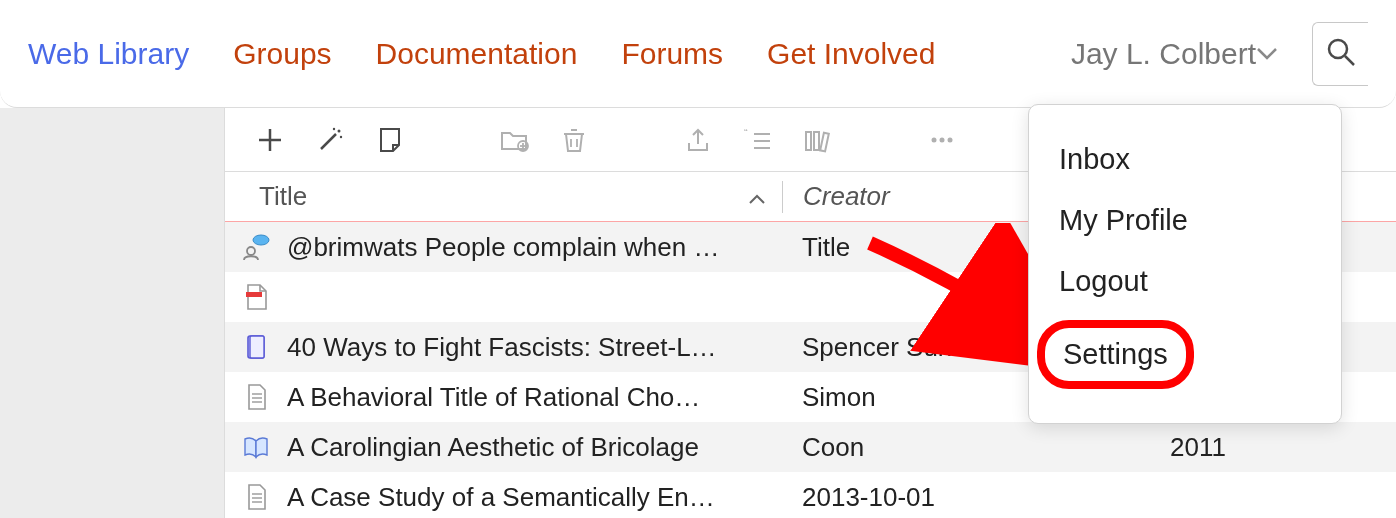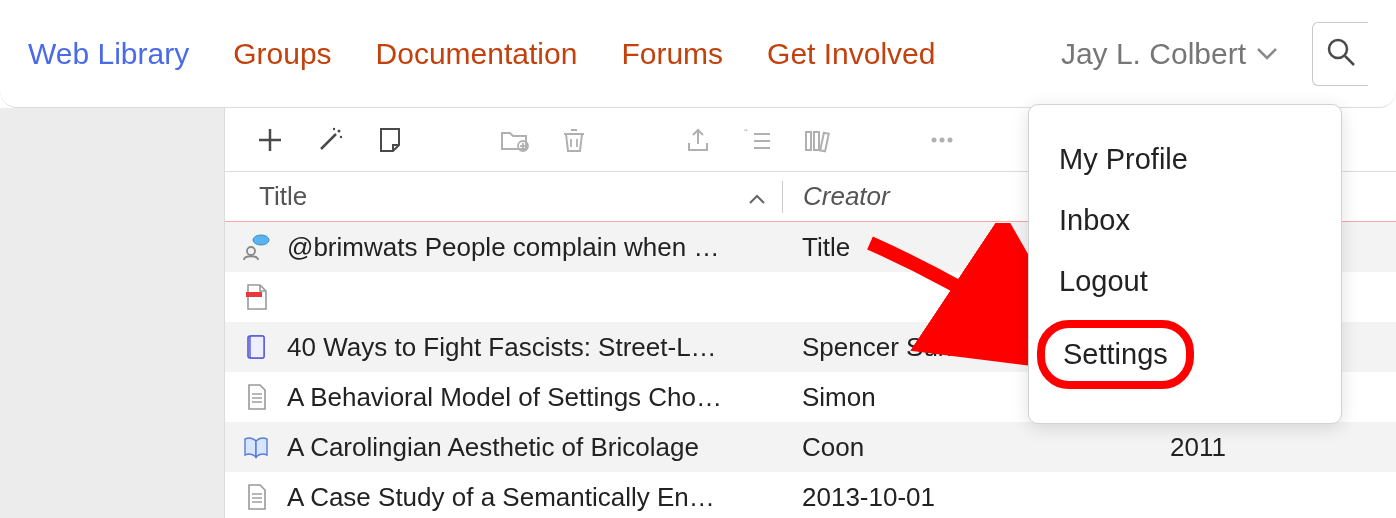--- a/index.html
+++ b/index.html
@@ -30,21 +30,21 @@
     white-space: nowrap;
   }
   .nav-link.active { color: #4a6ae8; }
   .user-menu-toggle {
     margin-left: auto;
     margin-right: 34px;
     font-size: 30px;
     color: #767676;
     display: flex;
     align-items: center;
-    gap: 10px;
+    gap: 0;
     cursor: pointer;
     white-space: nowrap;
   }
   .chevron {
     display: inline-flex;
   }
   .search-box {
     width: 56px;
     height: 64px;
     border: 1px solid #c8c8c8;
@@ -334,21 +334,21 @@
 
       <div class="row">
         <div class="cell-icon">
           <svg width="24" height="28" viewBox="0 0 24 28">
               <path d="M5 2 H16 L21 7 V26 H5 Z" fill="#fff" stroke="#999" stroke-width="1.6"></path>
               <line x1="8" y1="11" x2="18" y2="11" stroke="#999" stroke-width="1.4"></line>
               <line x1="8" y1="15" x2="18" y2="15" stroke="#999" stroke-width="1.4"></line>
               <line x1="8" y1="19" x2="18" y2="19" stroke="#999" stroke-width="1.4"></line>
             </svg>
         </div>
-        <div class="cell-title">A Behavioral Model of Settings Cho…</div>
+        <div class="cell-title">A Behavioral Title of Rational Cho…</div>
         <div class="cell-creator">Simon</div>
         <div class="cell-date"></div>
       </div>
 
       <div class="row alt">
         <div class="cell-icon">
           <svg width="28" height="24" viewBox="0 0 28 24">
               <path d="M3 4 C8 2 12 4 14 6 V22 C12 20 8 18 3 20 Z" fill="#d6e6ff" stroke="#5a7ad6" stroke-width="1.4"></path>
               <path d="M25 4 C20 2 16 4 14 6 V22 C16 20 20 18 25 20 Z" fill="#d6e6ff" stroke="#5a7ad6" stroke-width="1.4"></path>
             </svg>
@@ -367,22 +367,22 @@
               <line x1="8" y1="19" x2="18" y2="19" stroke="#999" stroke-width="1.4"></line>
             </svg>
         </div>
         <div class="cell-title">A Case Study of a Semantically En…</div>
         <div class="cell-date">2013-10-01</div>
       </div>
 
     </div>
 
     <div class="user-dropdown">
+      <div class="dd-item">Inbox</div>
       <div class="dd-item">My Profile</div>
-      <div class="dd-item">Inbox</div>
       <div class="dd-item">Logout</div>
       <div class="dd-item highlight">Settings</div>
     </div>
 
     <div class="arrow-anno">
       <svg width="230" height="150" viewBox="0 0 230 150">
         <defs>
           <marker id="ah" markerWidth="12" markerHeight="12" refX="8" refY="6" orient="auto">
             <path d="M0 0 L12 6 L0 12 Z" fill="#ff0000"></path>
           </marker>

